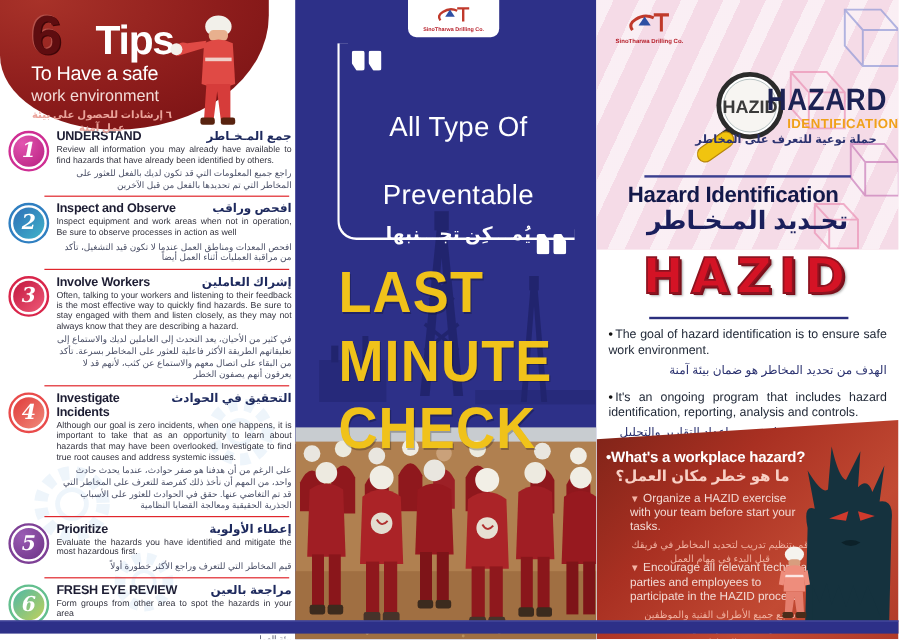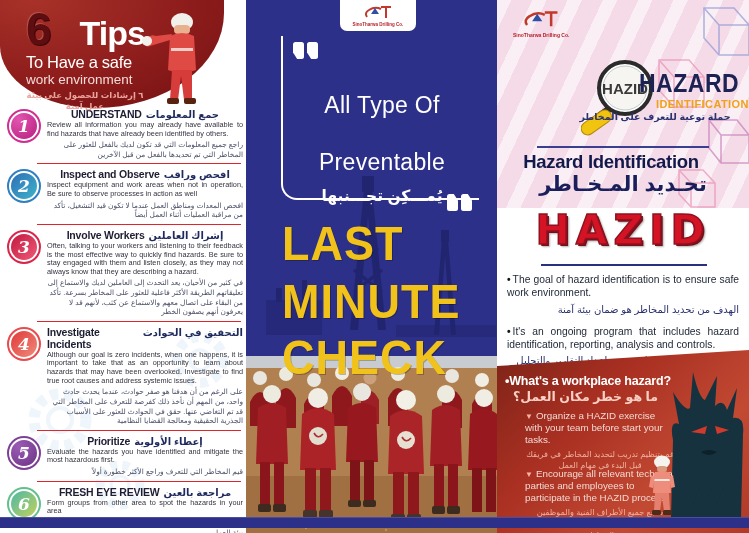--- a/index.html
+++ b/index.html
@@ -28,21 +28,21 @@
   .item{display:flex;gap:6px;margin:2px 0 1px 0;}
   .num{flex:0 0 34px;width:34px;height:34px;border-radius:50%;box-sizing:border-box;border:2px solid;display:flex;align-items:center;justify-content:center;background:#fff;margin-top:1px;}
   .num .disc{width:26px;height:26px;border-radius:50%;display:flex;align-items:center;justify-content:center;color:#fff;font-size:17px;font-weight:bold;font-style:italic;font-family:"DejaVu Serif","Liberation Serif",serif;}
   .a1{border-color:#cf2e93;} .a1 .disc{background:radial-gradient(circle at 30% 25%,#e255b0,#b81f80);}
   .a2{border-color:#2f7fc1;} .a2 .disc{background:linear-gradient(135deg,#2e6fb8,#3fb3c9);}
   .a3{border-color:#d9254a;} .a3 .disc{background:linear-gradient(135deg,#c21840,#ef5a77);}
   .a4{border-color:#e94b4b;} .a4 .disc{background:linear-gradient(135deg,#e03a3a,#f08a7a);}
   .a5{border-color:#7e4096;} .a5 .disc{background:radial-gradient(circle at 30% 25%,#9a5cb4,#6d3386);}
   .a6{border-color:#63bf8e;} .a6 .disc{background:linear-gradient(135deg,#4db8a6,#c2d15a);}
   .item-body{flex:1;min-width:0;}
-  .trow{display:flex;justify-content:center;align-items:baseline;gap:4px;}
+  .trow{display:flex;justify-content:space-between;align-items:baseline;gap:4px;}
   .t-en{font-size:10.5px;font-weight:bold;color:#1d1d33;letter-spacing:-0.2px;}
   .t-ar{font-size:10px;font-weight:bold;color:#1e2a5e;direction:rtl;white-space:nowrap;}
   .b-en{font-size:7.3px;color:#33333f;line-height:1.18;margin-top:1px;text-align:justify;}
   .b-ar{font-size:7.4px;color:#4a4f66;line-height:1.3;margin-top:2px;direction:rtl;text-align:right;}
   .sep{border-top:1.6px solid #e0262c;margin:4px 2px 4px 30px;}
   
   .panel-mid{position:absolute;left:246px;top:0;width:251px;height:533px;background:#2d3088;overflow:hidden;}
   .mid-derricks{position:absolute;left:0;top:120px;z-index:1;}
   .logo-badge{position:absolute;left:94px;top:0;width:76px;height:31px;background:#ffffff;border-radius:0 0 7px 7px;z-index:5;display:flex;flex-direction:column;align-items:center;justify-content:center;}
   .logo-mark{line-height:1;}
@@ -133,21 +133,21 @@
 
     <div class="items">
 
       <div class="item">
         <div class="num a1">
             <span class="disc">1</span>
           </div>
         <div class="item-body">
           <div class="trow">
             <span class="t-en">UNDERSTAND</span>
-            <span class="t-ar">جمع المعلومات</span>
+            <span class="t-ar">جمع المـخـاطر</span>
           </div>
           <div class="b-en">Review all information you may already have available to find hazards that have already been identified by others.</div>
           <div class="b-ar">راجع جميع المعلومات التي قد تكون لديك بالفعل للعثور على المخاطر التي تم تحديدها بالفعل من قبل الآخرين</div>
         </div>
       </div>
       <div class="sep"></div>
 
       <div class="item">
         <div class="num a2">
             <span class="disc">2</span>

